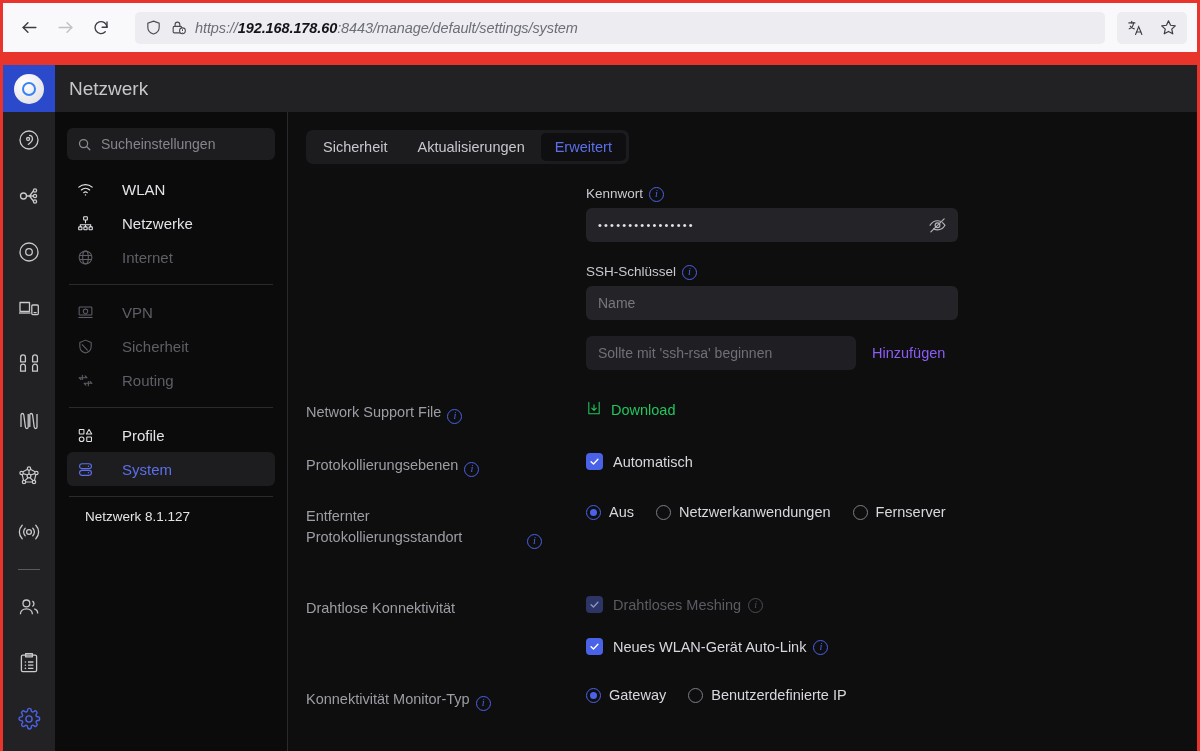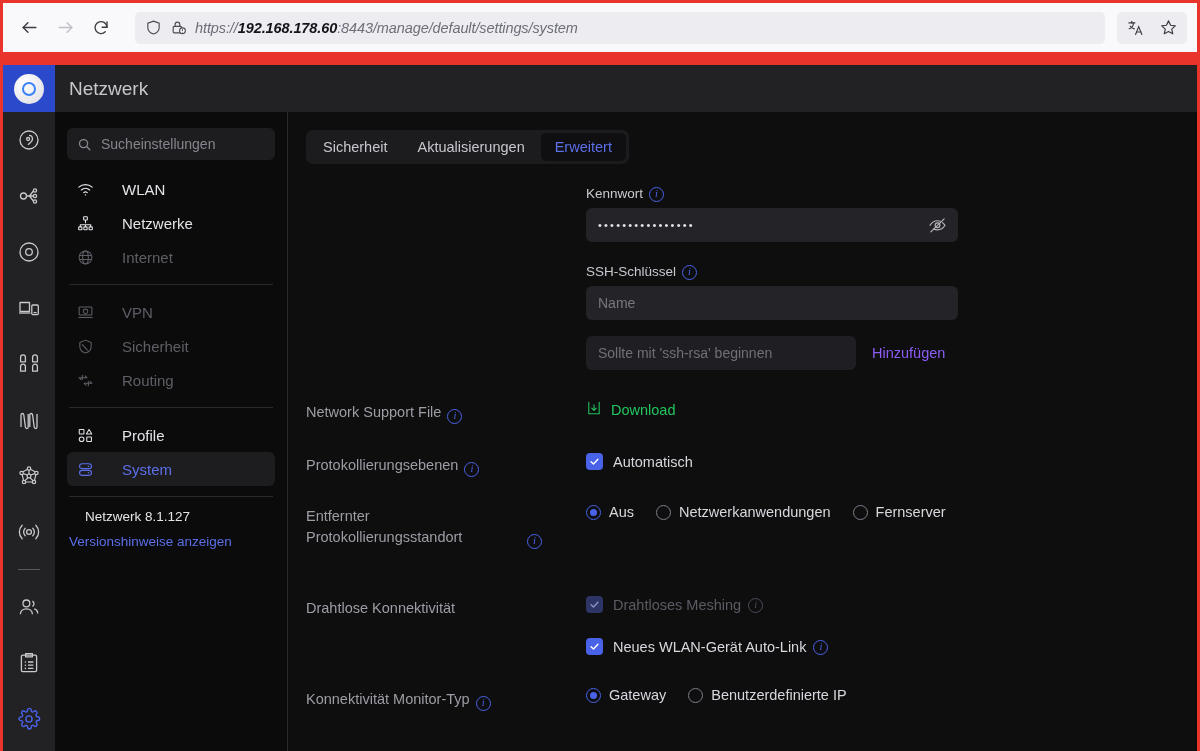--- a/index.html
+++ b/index.html
@@ -633,21 +633,20 @@
                   <circle cx="16.2" cy="7.3" r="1" fill="currentColor" stroke="none"></circle>
                   <circle cx="16.2" cy="16.7" r="1" fill="currentColor" stroke="none"></circle>
                 </svg>
             </span>
             <span>System</span>
           </div>
 
           <div class="nav-sep"></div>
 
           <div id="version-text">Netzwerk 8.1.127</div>
-          <div id="release-link">Versionshinweise anzeigen</div>
         </div>
 
         <div id="main">
 
           <div id="tabs">
             <div class="tab">Sicherheit</div>
             <div class="tab">Aktualisierungen</div>
             <div class="tab active">Erweitert</div>
           </div>
 

